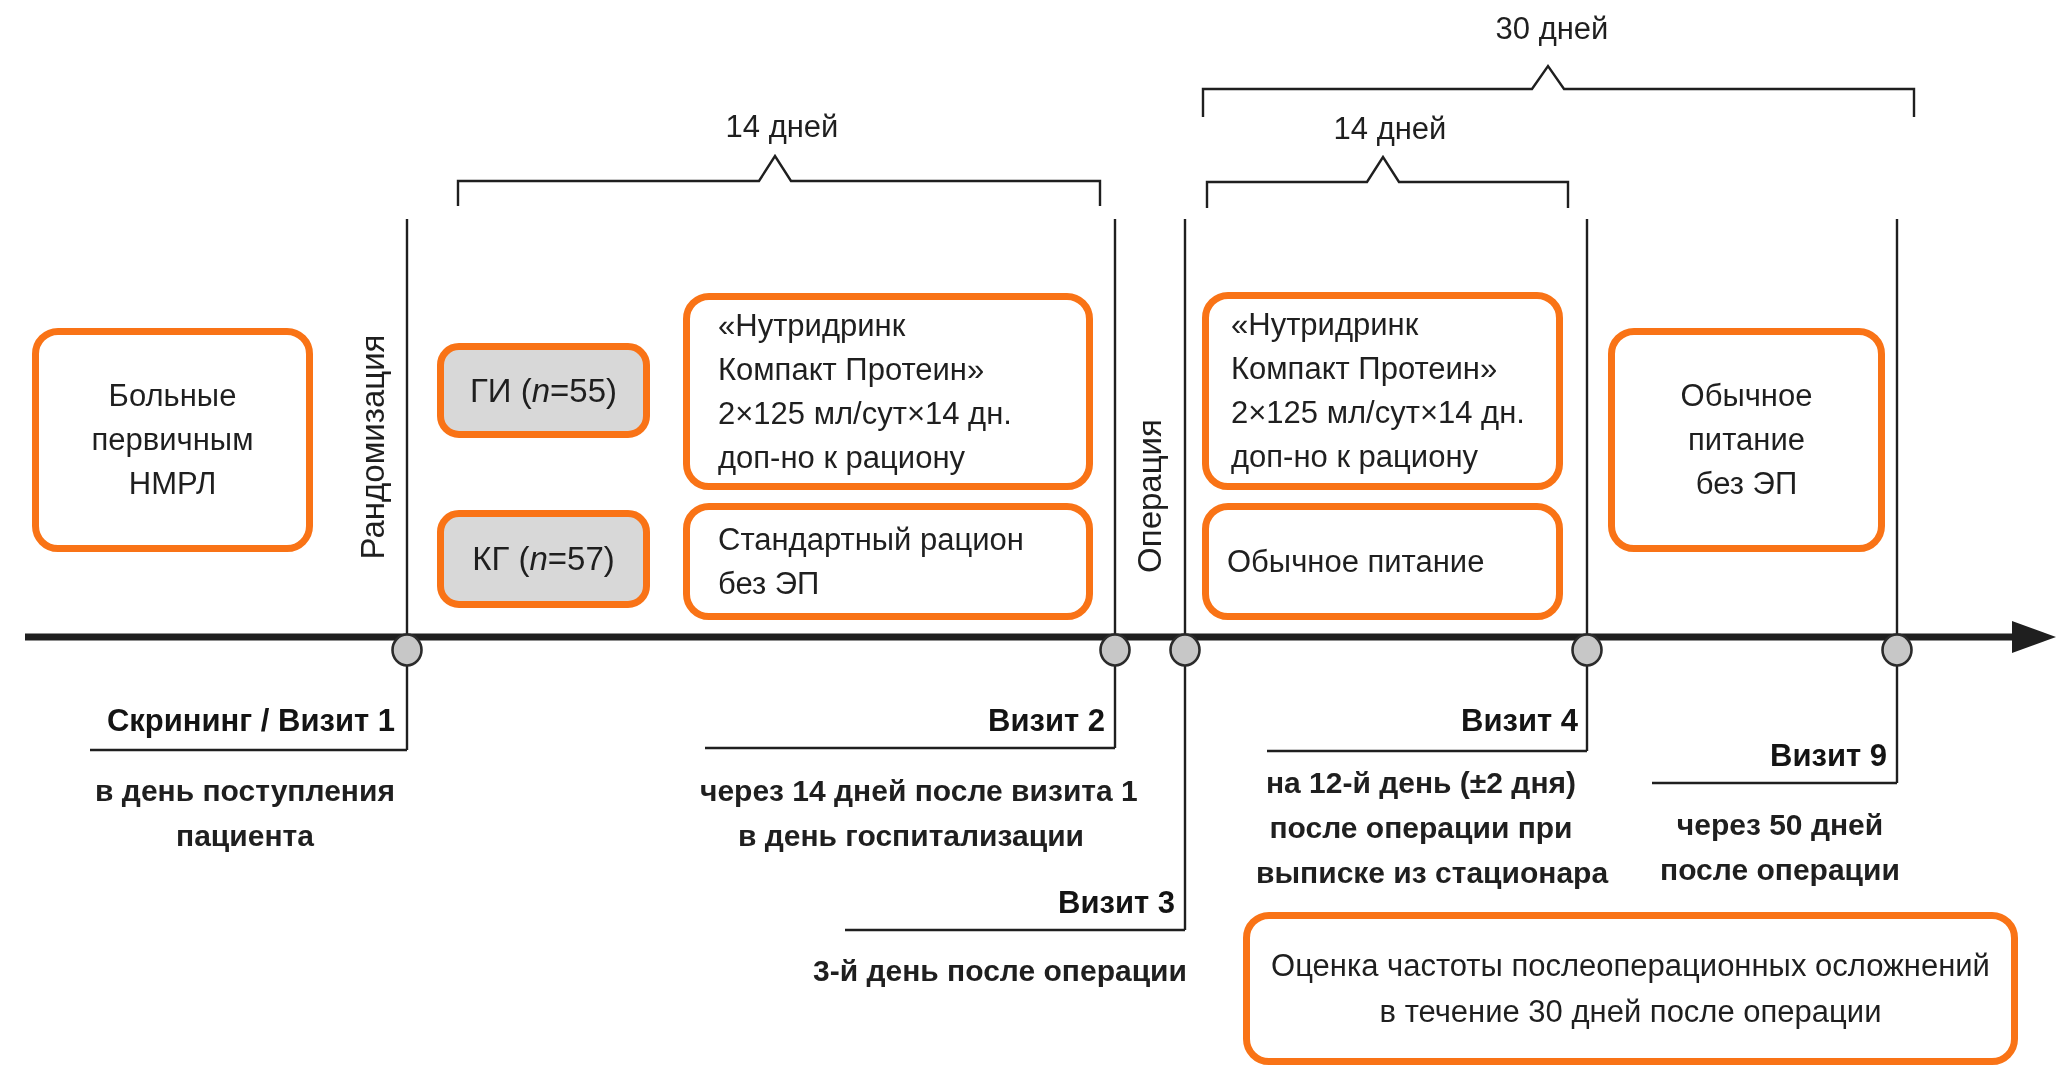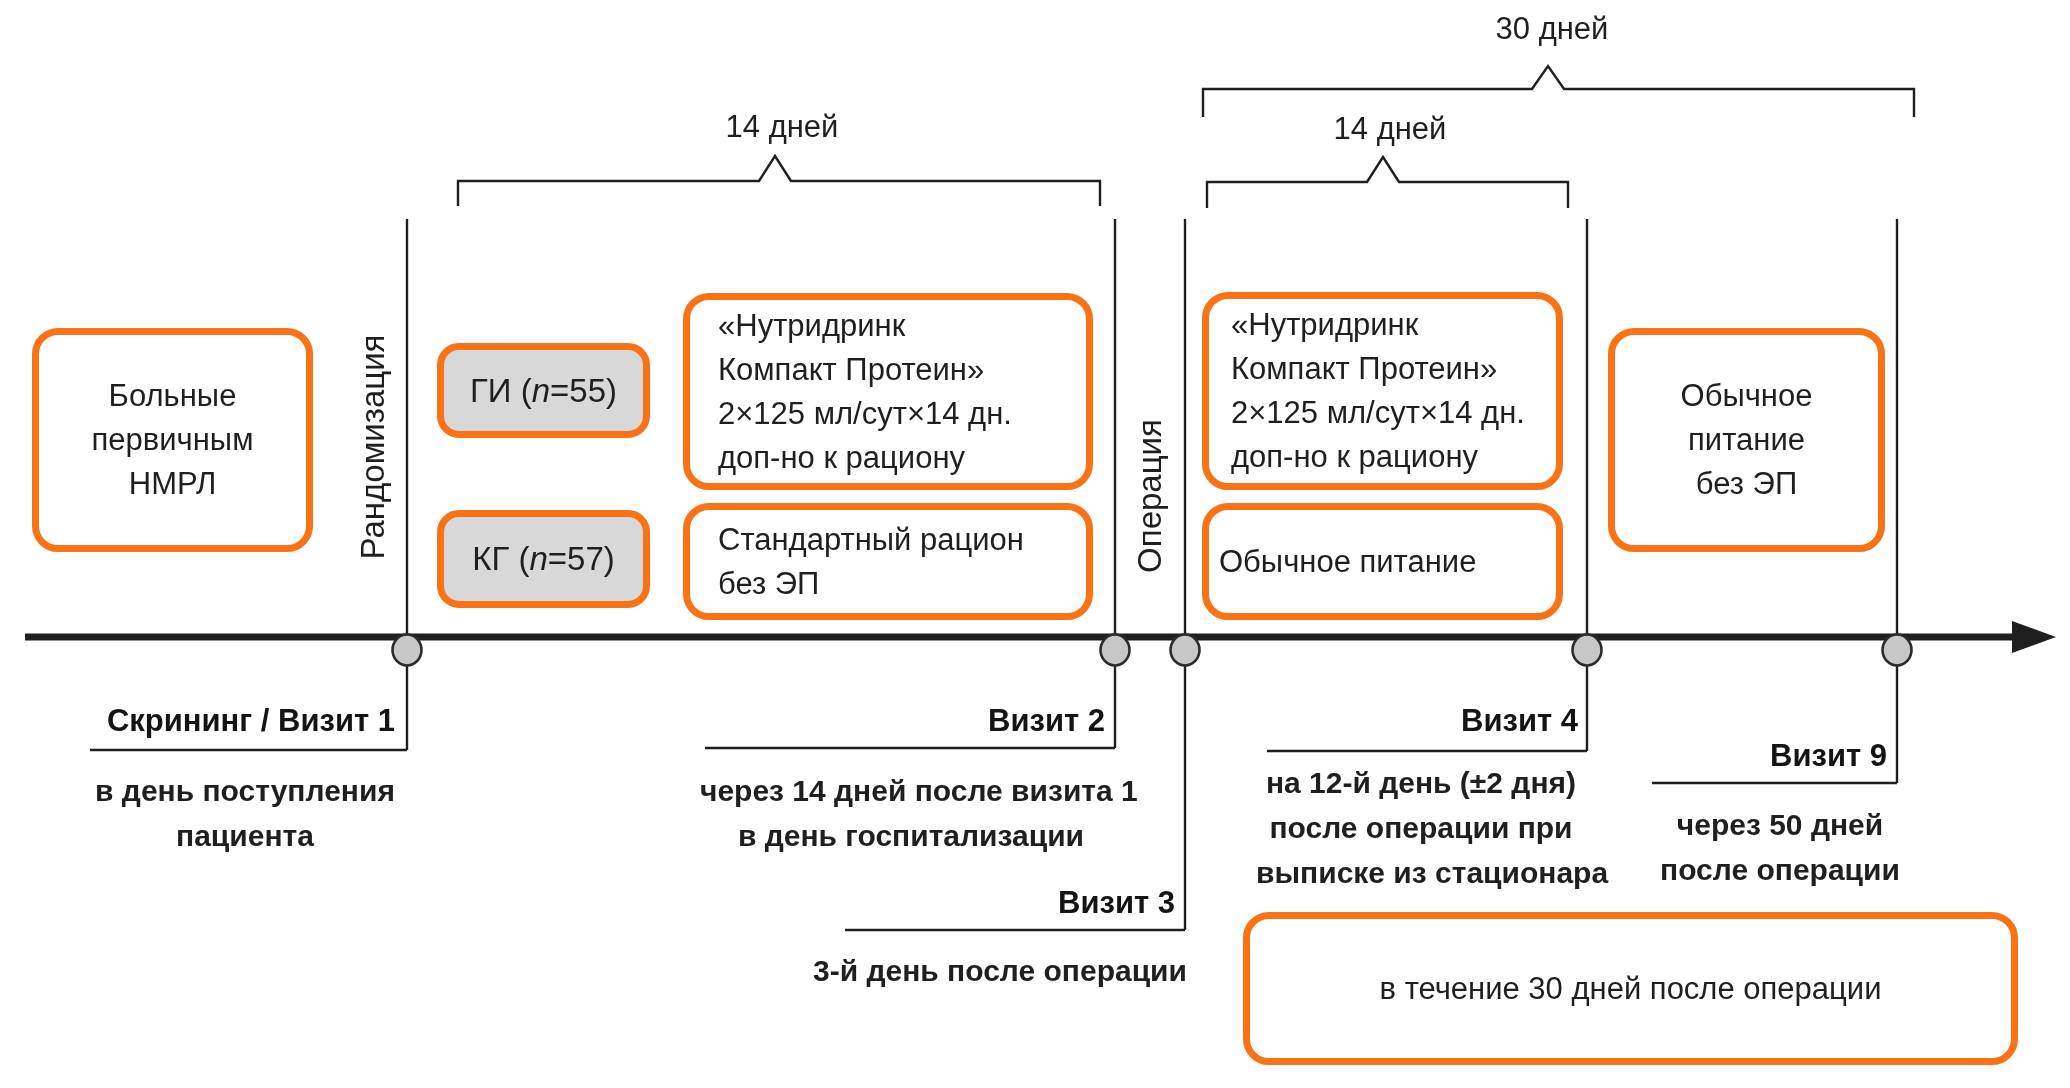--- a/index.html
+++ b/index.html
@@ -100,31 +100,32 @@
     <div>Стандартный рацион</div>
     <div>без ЭП</div>
   </div>
 
   <div class="box leftpad" style="left:1202px; top:292px; width:361px; height:198px; padding-left:22px;">
     <div>«Нутридринк</div>
     <div>Компакт Протеин»</div>
     <div>2×125 мл/сут×14 дн.</div>
     <div>доп-но к рациону</div>
   </div>
-  <div class="box leftpad" style="left:1202px; top:503px; width:361px; height:117px; padding-left:10px;">
+  <div class="box leftpad" style="left:1202px; top:503px; width:361px; height:117px; padding-left:18px;">
     <div>Обычное питание</div>
   </div>
 
   <div class="box center" style="left:1608px; top:328px; width:277px; height:224px;">
     <div>Обычное</div>
     <div>питание</div>
     <div>без ЭП</div>
   </div>
 
   <div class="box center" style="left:1243px; top:912px; width:775px; height:153px; line-height:46px;">
+    <div>Оценка частоты послеоперационных осложнений</div>
     <div>в течение 30 дней после операции</div>
   </div>
 
   <div class="visit-name" style="left:82px; top:703px; width:313px;">Скрининг / Визит 1</div>
   <div class="visit-desc" style="left:90px; top:768px; width:310px;">
     <div>в день поступления</div>
     <div>пациента</div>
   </div>
 
   <div class="visit-name" style="left:775px; top:703px; width:330px;">Визит 2</div>

